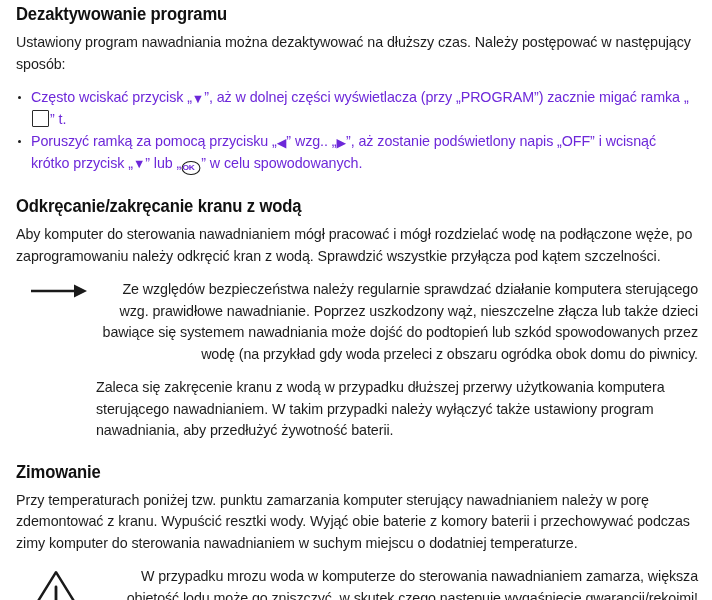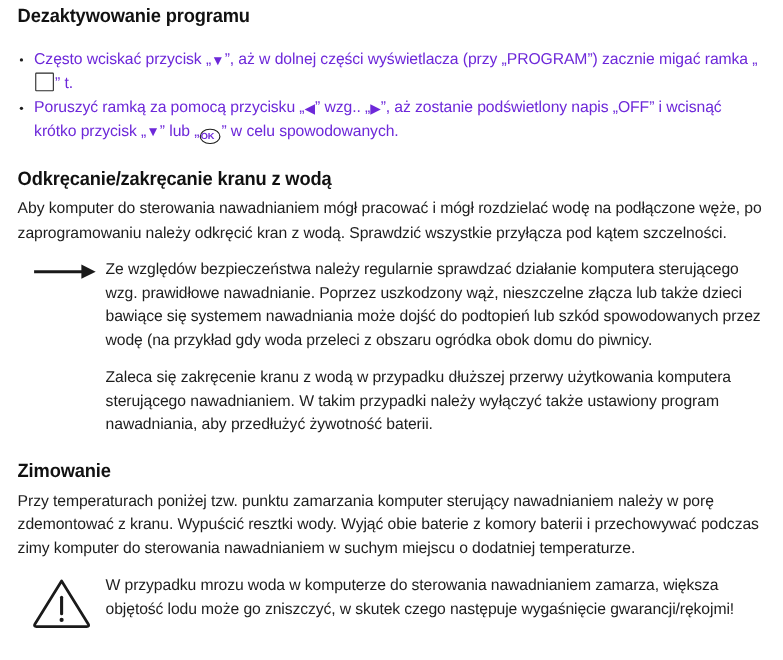--- a/index.html
+++ b/index.html
@@ -108,20 +108,21 @@
     vertical-align: -2px;
     margin: 0 1px;
     transform: scaleX(1.05);
   }
 
   
   .note-block {
     position: relative;
     padding-left: 80px;
     min-height: 22px;
+    text-align: right;
   }
   .note-block p.body-text { letter-spacing: -0.1px; }
 
   .icon-arrow {
     position: absolute;
     left: 14px;
     top: 4px;
     width: 58px;
     height: 18px;
   }
@@ -136,20 +137,21 @@
   .indent-block { padding-left: 80px; }
 </style>
 </head>
 <body>
 
 <div class="page">
 
   <h2 class="section-heading">Dezaktywowanie programu</h2>
   <div class="gap-after-heading"></div>
 
+  <p class="body-text">Ustawiony program nawadniania można dezaktywować na dłuższy czas. Należy postępować w następujący sposób:</p>
 
   <div class="gap-small"></div>
 
   <ul class="bullet-list">
 
     <li>
       <span class="dot"></span><span>Często wciskać przycisk „</span><span class="glyph glyph-down">▼</span><span>”, aż w dolnej części wyświetlacza (przy „PROGRAM”) zacznie migać ramka „</span><span class="glyph glyph-frame"></span><span>” t.</span>
     </li>
 
     <li>

